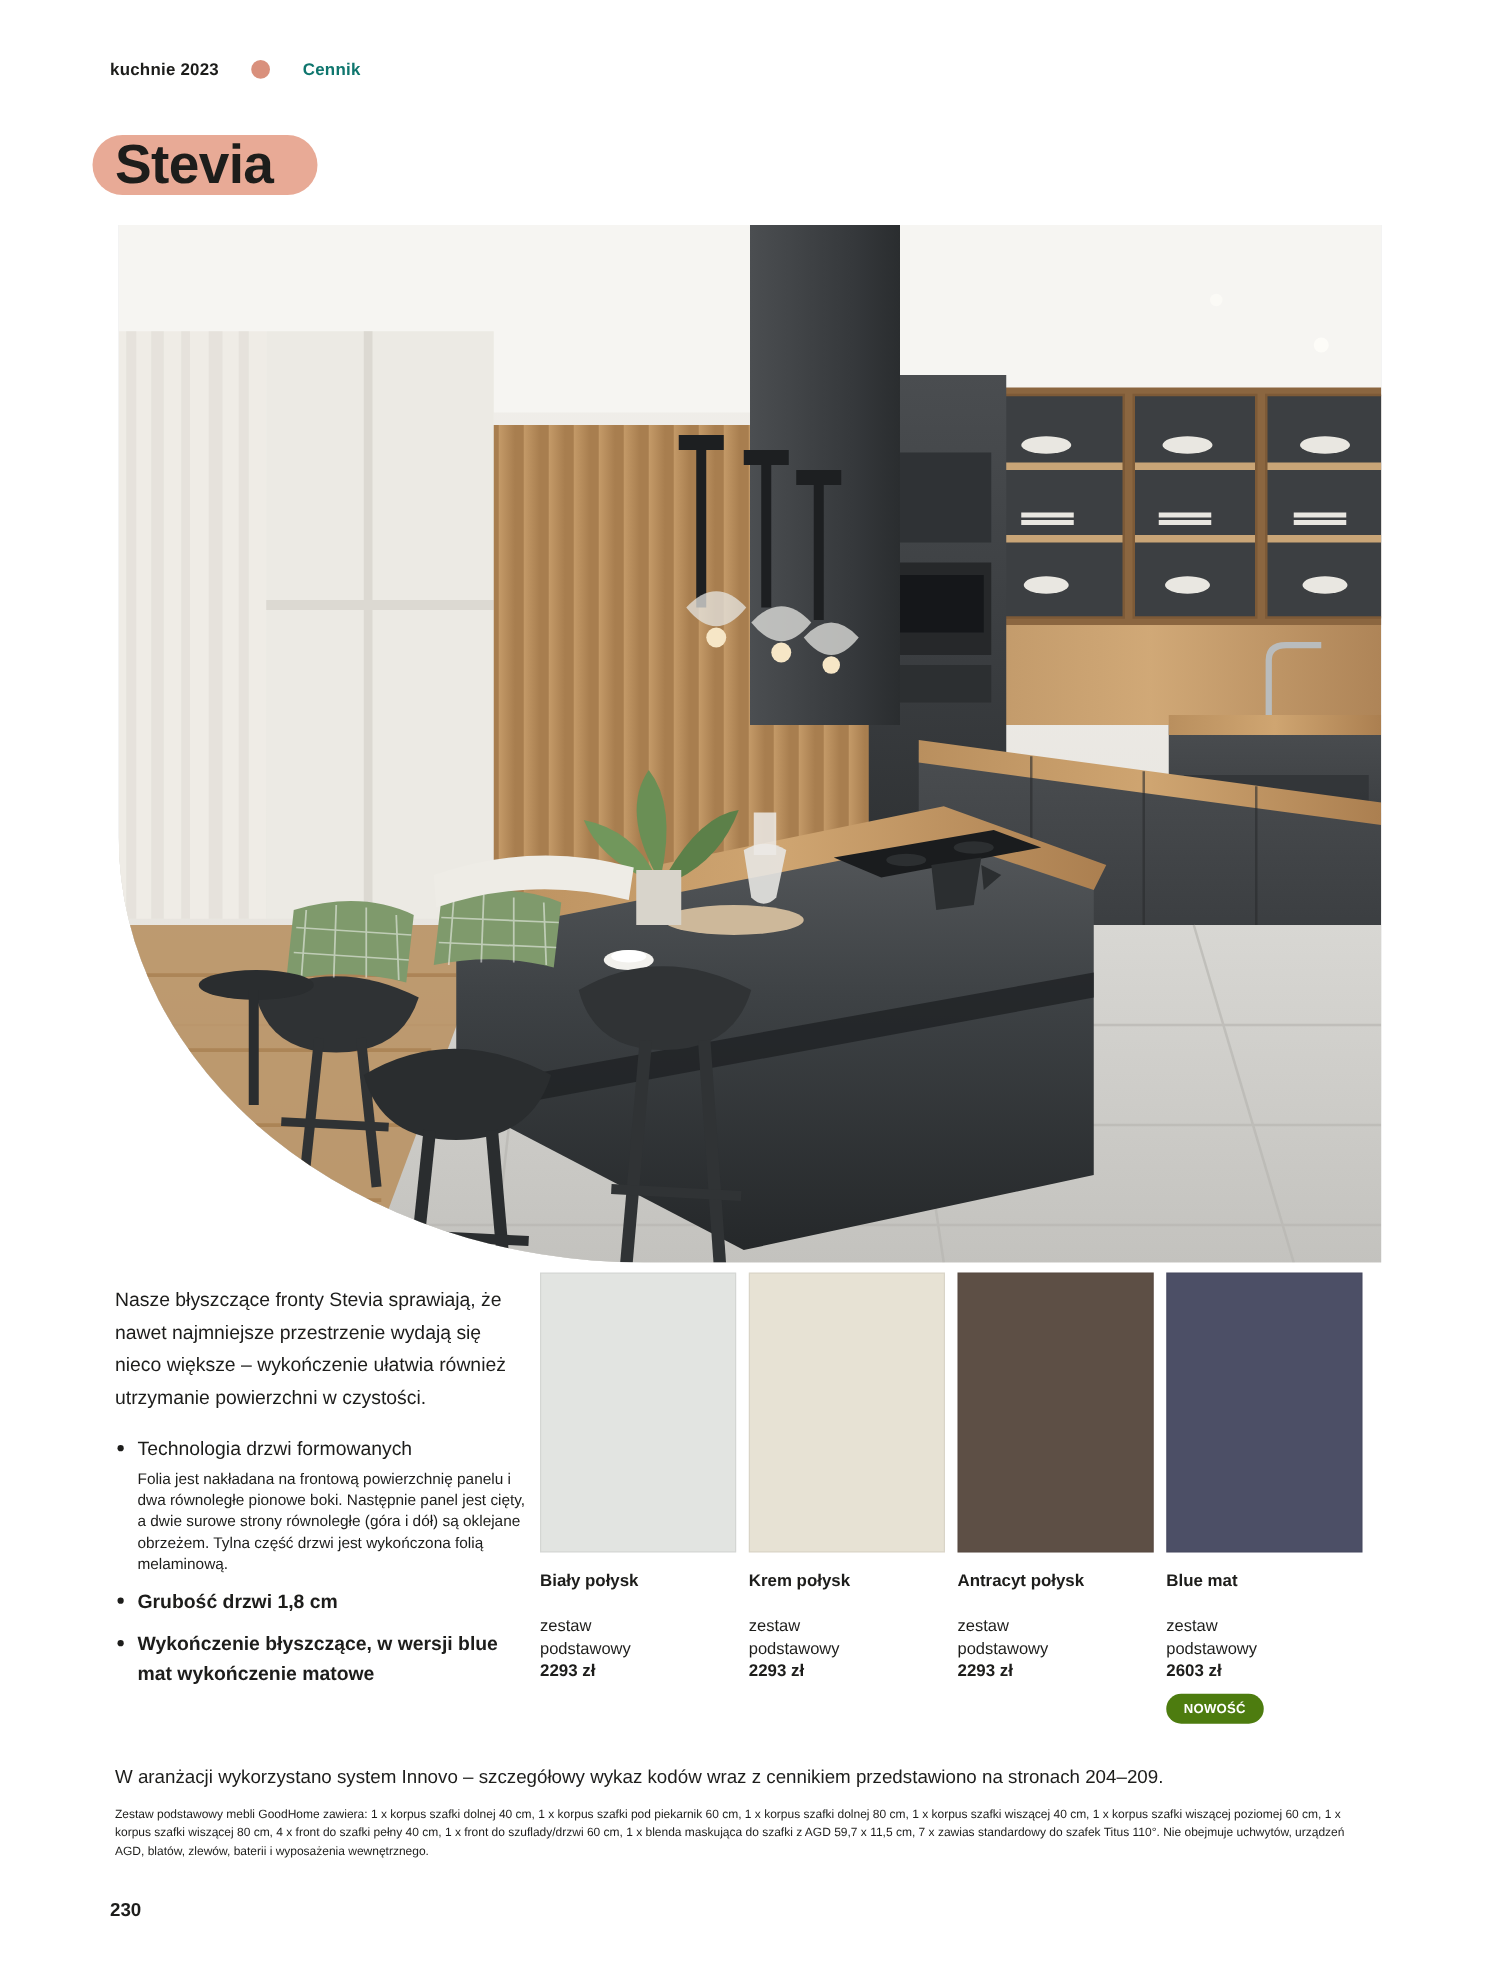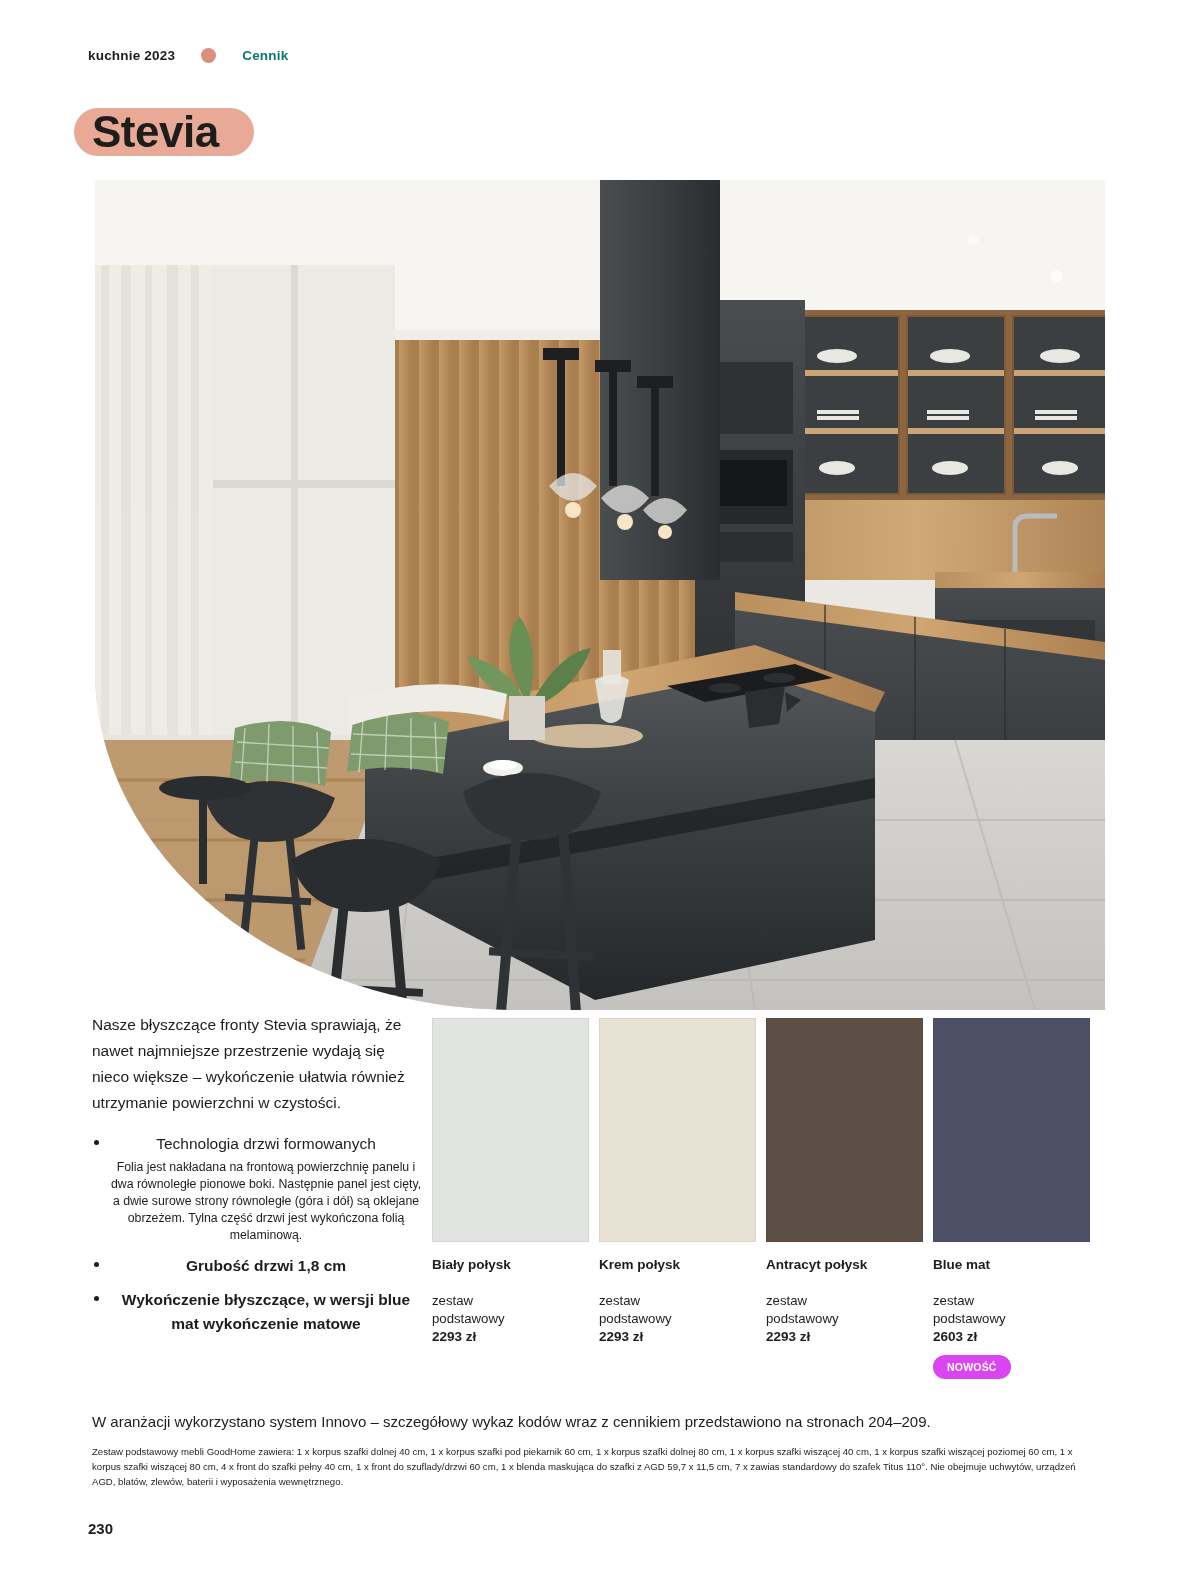--- a/index.html
+++ b/index.html
@@ -77,23 +77,23 @@
   
   .copy {
     position: absolute;
     left: 92px;
     top: 1012px;
     width: 330px;
   }
   .copy .lead {
     font-size: 15.5px;
     line-height: 26px;
-    margin: 0 0 16px 0;
-  }
-  .bullets { margin: 0; padding: 0; list-style: none; text-align: center; }
+    margin: 16px 0 16px 0;
+  }
+  .bullets { margin: 0; padding: 0; list-style: none; }
   .bullets li {
     position: relative;
     padding-left: 18px;
     margin-bottom: 10px;
   }
   .bullets li::before {
     content: "";
     position: absolute;
     left: 2px;
     top: 8px;
@@ -142,21 +142,21 @@
     margin-top: 18px;
   }
   .sw .price {
     font-size: 13.5px;
     font-weight: bold;
     line-height: 18px;
   }
   .badge {
     display: inline-block;
     margin-top: 9px;
-    background: #d946ef;
+    background: #4d7c0f;
     color: #ffffff;
     font-size: 10.5px;
     font-weight: bold;
     padding: 6px 14px;
     border-radius: 12px;
     letter-spacing: .2px;
   }
 
   
   .footnote {

